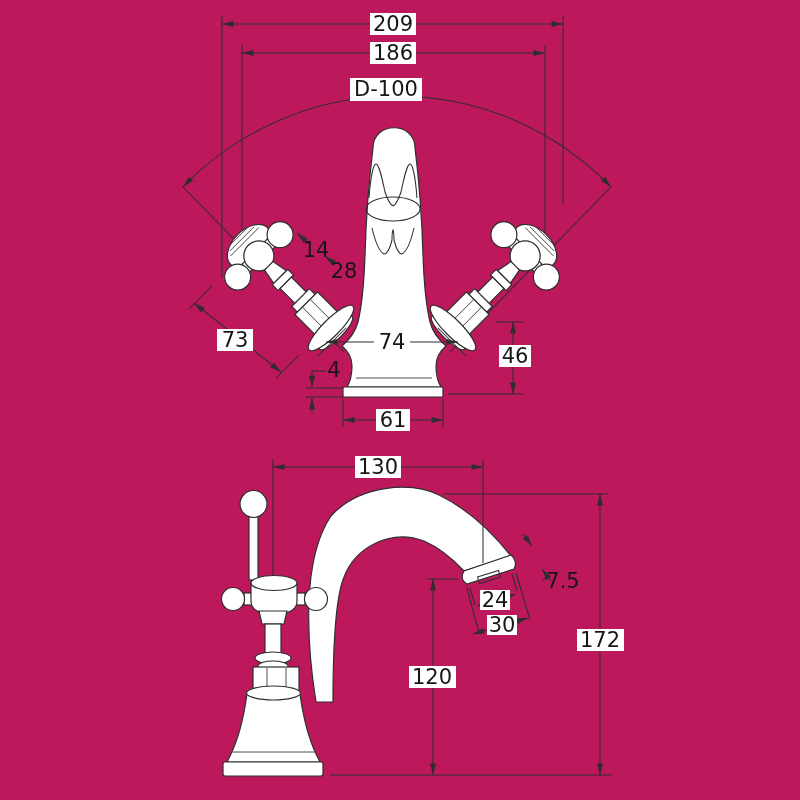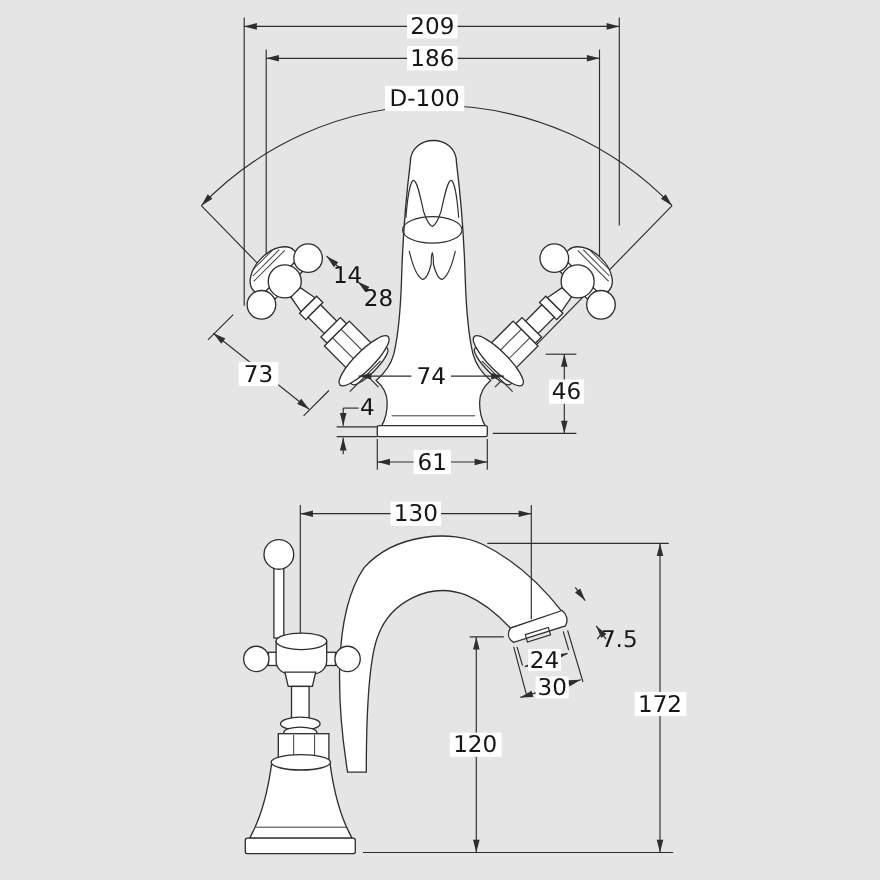--- a/index.html
+++ b/index.html
@@ -1,16 +1,16 @@
 <!DOCTYPE html>
 <html><head>
 <meta charset="utf-8">
 <style>
   html, body { margin: 0; padding: 0; background: #ffffff; }
-  .stage { width: 800px; height: 800px; position: relative; background: #e5e5e5; }
+  .stage { width: 800px; height: 800px; position: relative; background: #be185d; }
   svg { display: block; }
   svg text {
     font-family: "DejaVu Sans", "Liberation Sans", sans-serif;
     font-size: 21px;
     fill: #161616;
   }
   .ln   { stroke: #2e2e2e; stroke-width: 1.05; fill: none; }
   .lnF  { stroke: #2e2e2e; stroke-width: 1.2; fill: #ffffff; }
   .lnFn { stroke: #2e2e2e; stroke-width: 1.05; fill: none; }
   .thin { stroke: #3a3a3a; stroke-width: 0.9; fill: none; }

